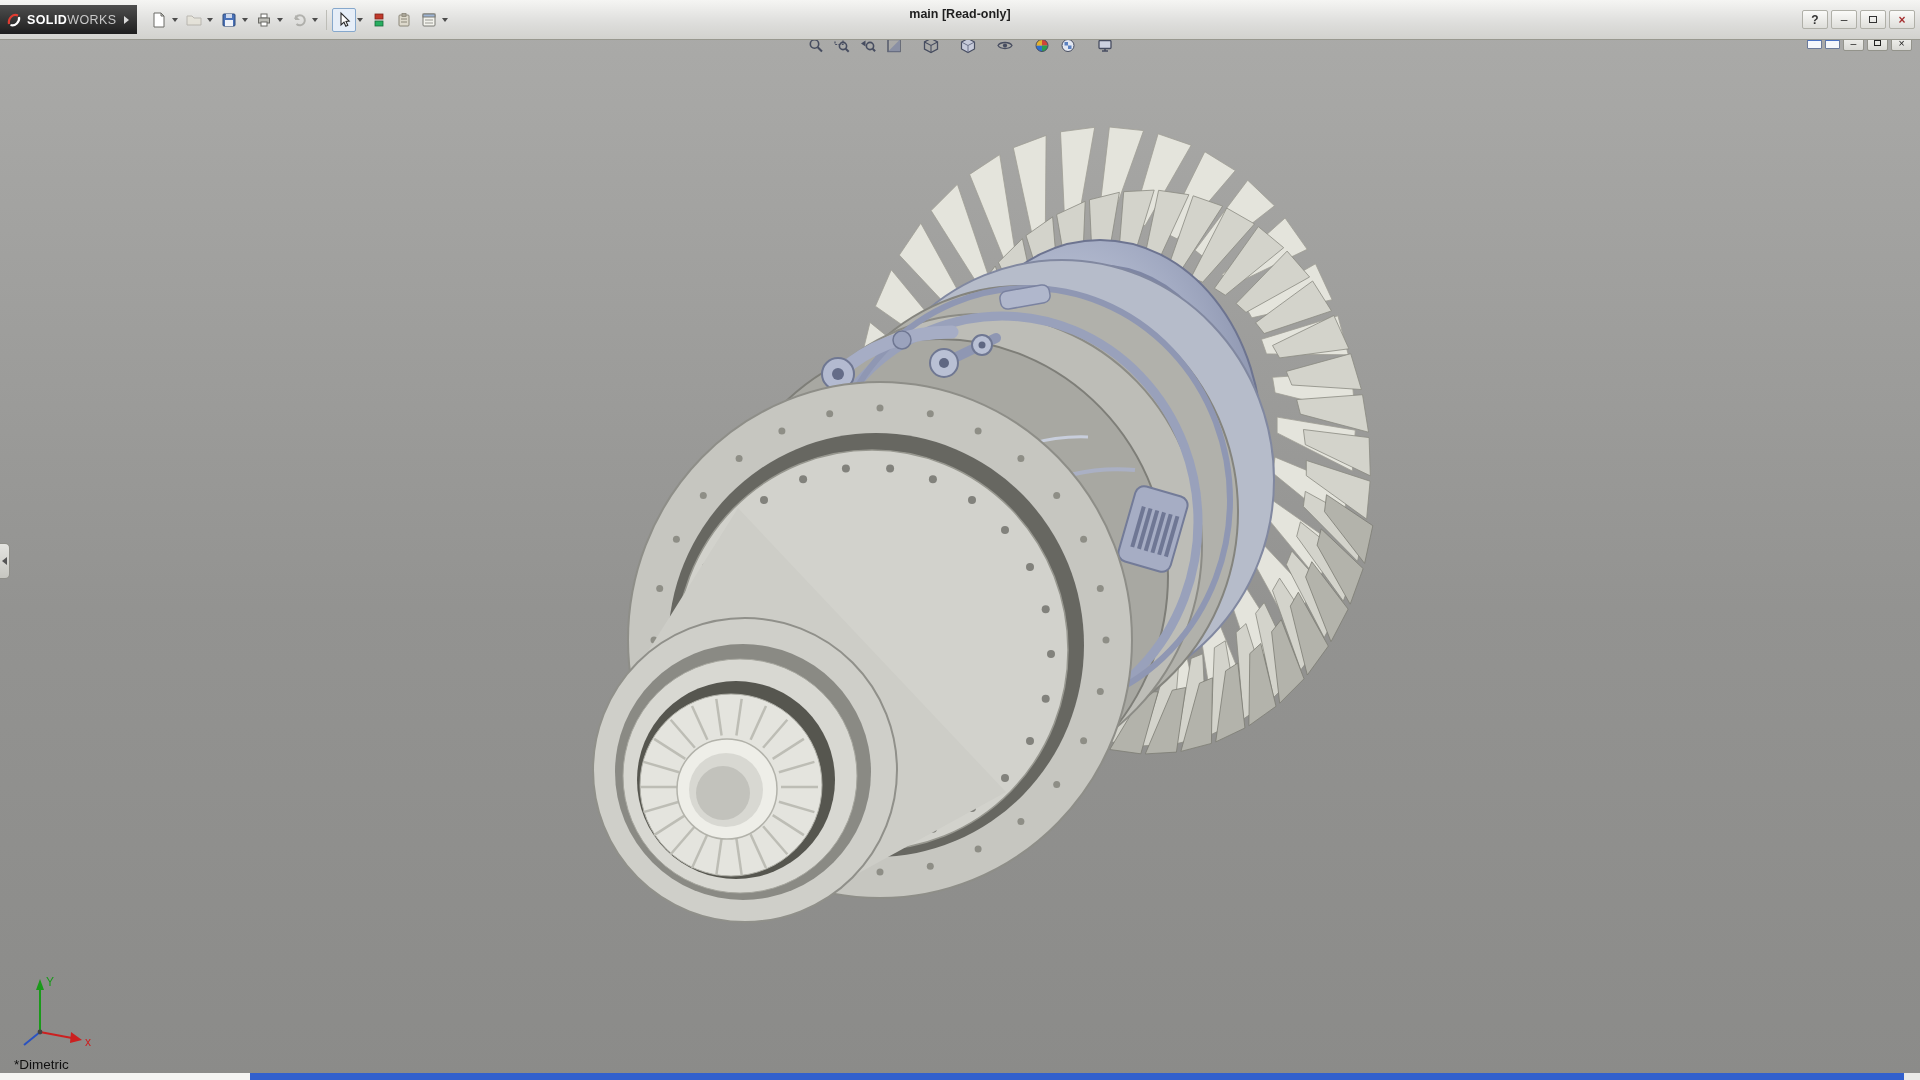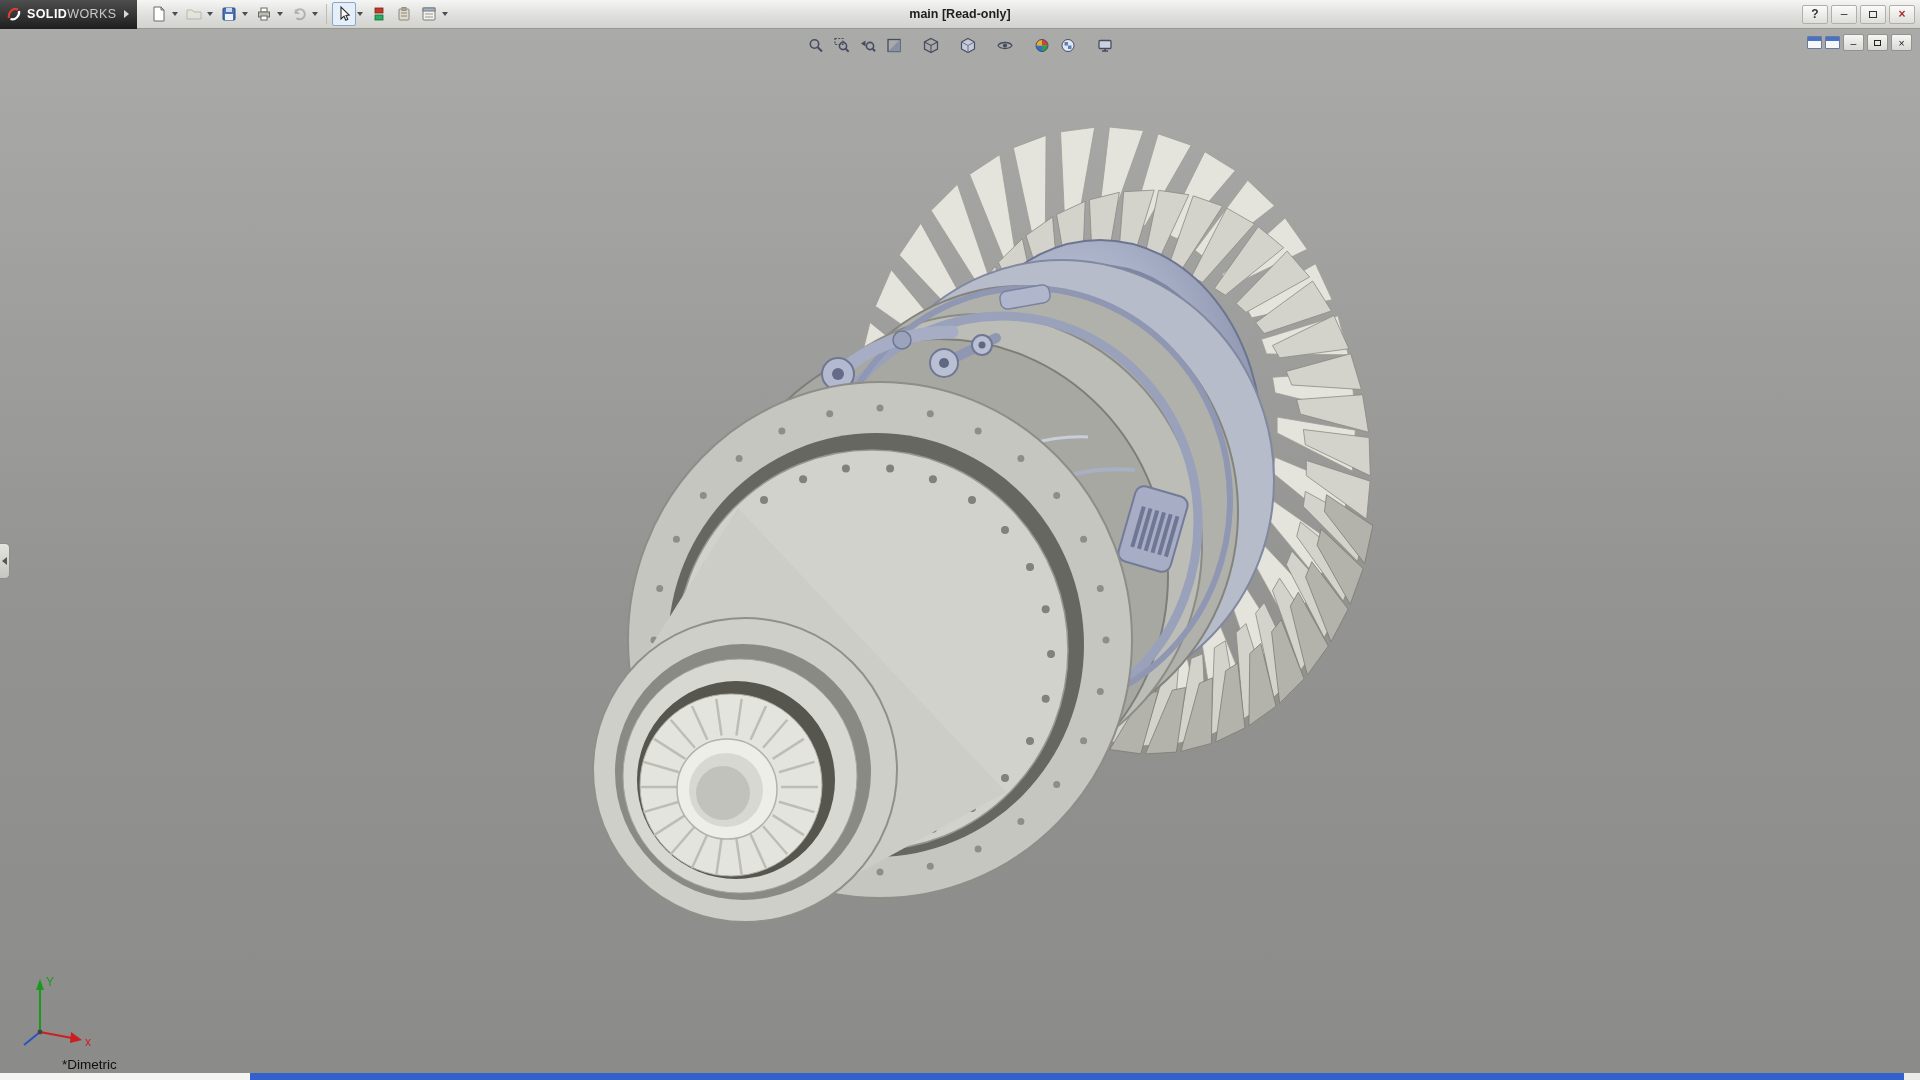--- a/index.html
+++ b/index.html
@@ -1,20 +1,20 @@
 <!DOCTYPE html>
 <html><head>
 <meta charset="utf-8">
 <style>
   * { box-sizing: border-box; margin:0; padding:0; }
   html,body { width:1920px; height:1080px; overflow:hidden; font-family:"Liberation Sans", sans-serif; }
   .app { position:relative; width:1920px; height:1080px; background:#8e8e8c; }
 
   
-  .titlebar { position:absolute; top:0; left:0; right:0; height:29px;
+  .titlebar { position:absolute; top:0; left:0; right:0; height:40px;
     background:linear-gradient(#f5f5f3,#dddddb 60%,#d2d2ce); border-bottom:1px solid #98988f;
     display:flex; align-items:center; z-index:30; }
   .brand { height:29px; display:flex; align-items:center; gap:5px; padding:0 8px 0 6px;
     background:linear-gradient(#4e4e4e,#1e1e1e); color:#fff; }
   .brand-text { font-size:12.5px; letter-spacing:.4px; white-space:nowrap; }
   .brand-solid { font-weight:bold; color:#ffffff; }
   .brand-works { font-weight:normal; color:#c9c9c9; }
   .brand-arrow { width:0; height:0; border-top:4px solid transparent; border-bottom:4px solid transparent; border-left:5px solid #d8d8d8; margin-left:3px; }
   .tb { display:flex; align-items:center; gap:1px; padding-left:10px; }
   .ti { width:24px; height:24px; display:flex; align-items:center; justify-content:center; border:1px solid transparent; border-radius:2px; }
@@ -51,21 +51,21 @@
   .mdi-restore { width:7px; height:6px; border:1.3px solid #222; }
 
   
   .splitter-tab { position:absolute; left:0; top:514px; width:10px; height:36px;
     background:linear-gradient(#e4e4e0,#c6c6c0); border:1px solid #8f8f89; border-left:none;
     border-radius:0 5px 5px 0; display:flex; align-items:center; justify-content:center; z-index:15; }
   .splitter-arrow { width:0; height:0; border-top:4px solid transparent; border-bottom:4px solid transparent; border-right:5px solid #55555p; border-right:5px solid #555; }
 
   
   .triad { position:absolute; left:8px; bottom:24px; width:92px; height:86px; z-index:10; }
-  .orientation { position:absolute; left:14px; bottom:8px; font-size:13.5px; color:#101010; z-index:10;margin-left:48px; }
+  .orientation { position:absolute; left:14px; bottom:8px; font-size:13.5px; color:#101010; z-index:10; }
 
   
   .bottom-strip { position:absolute; left:0; right:0; bottom:0; height:7px; display:flex; z-index:12; }
   .bs-left { width:250px; background:#f4f4f2; }
   .bs-blue { flex:1; background:#3260cd; }
   .bs-right { width:16px; background:#eaeae8; }
 
   svg.icon { display:block; }
 </style>
 </head>

